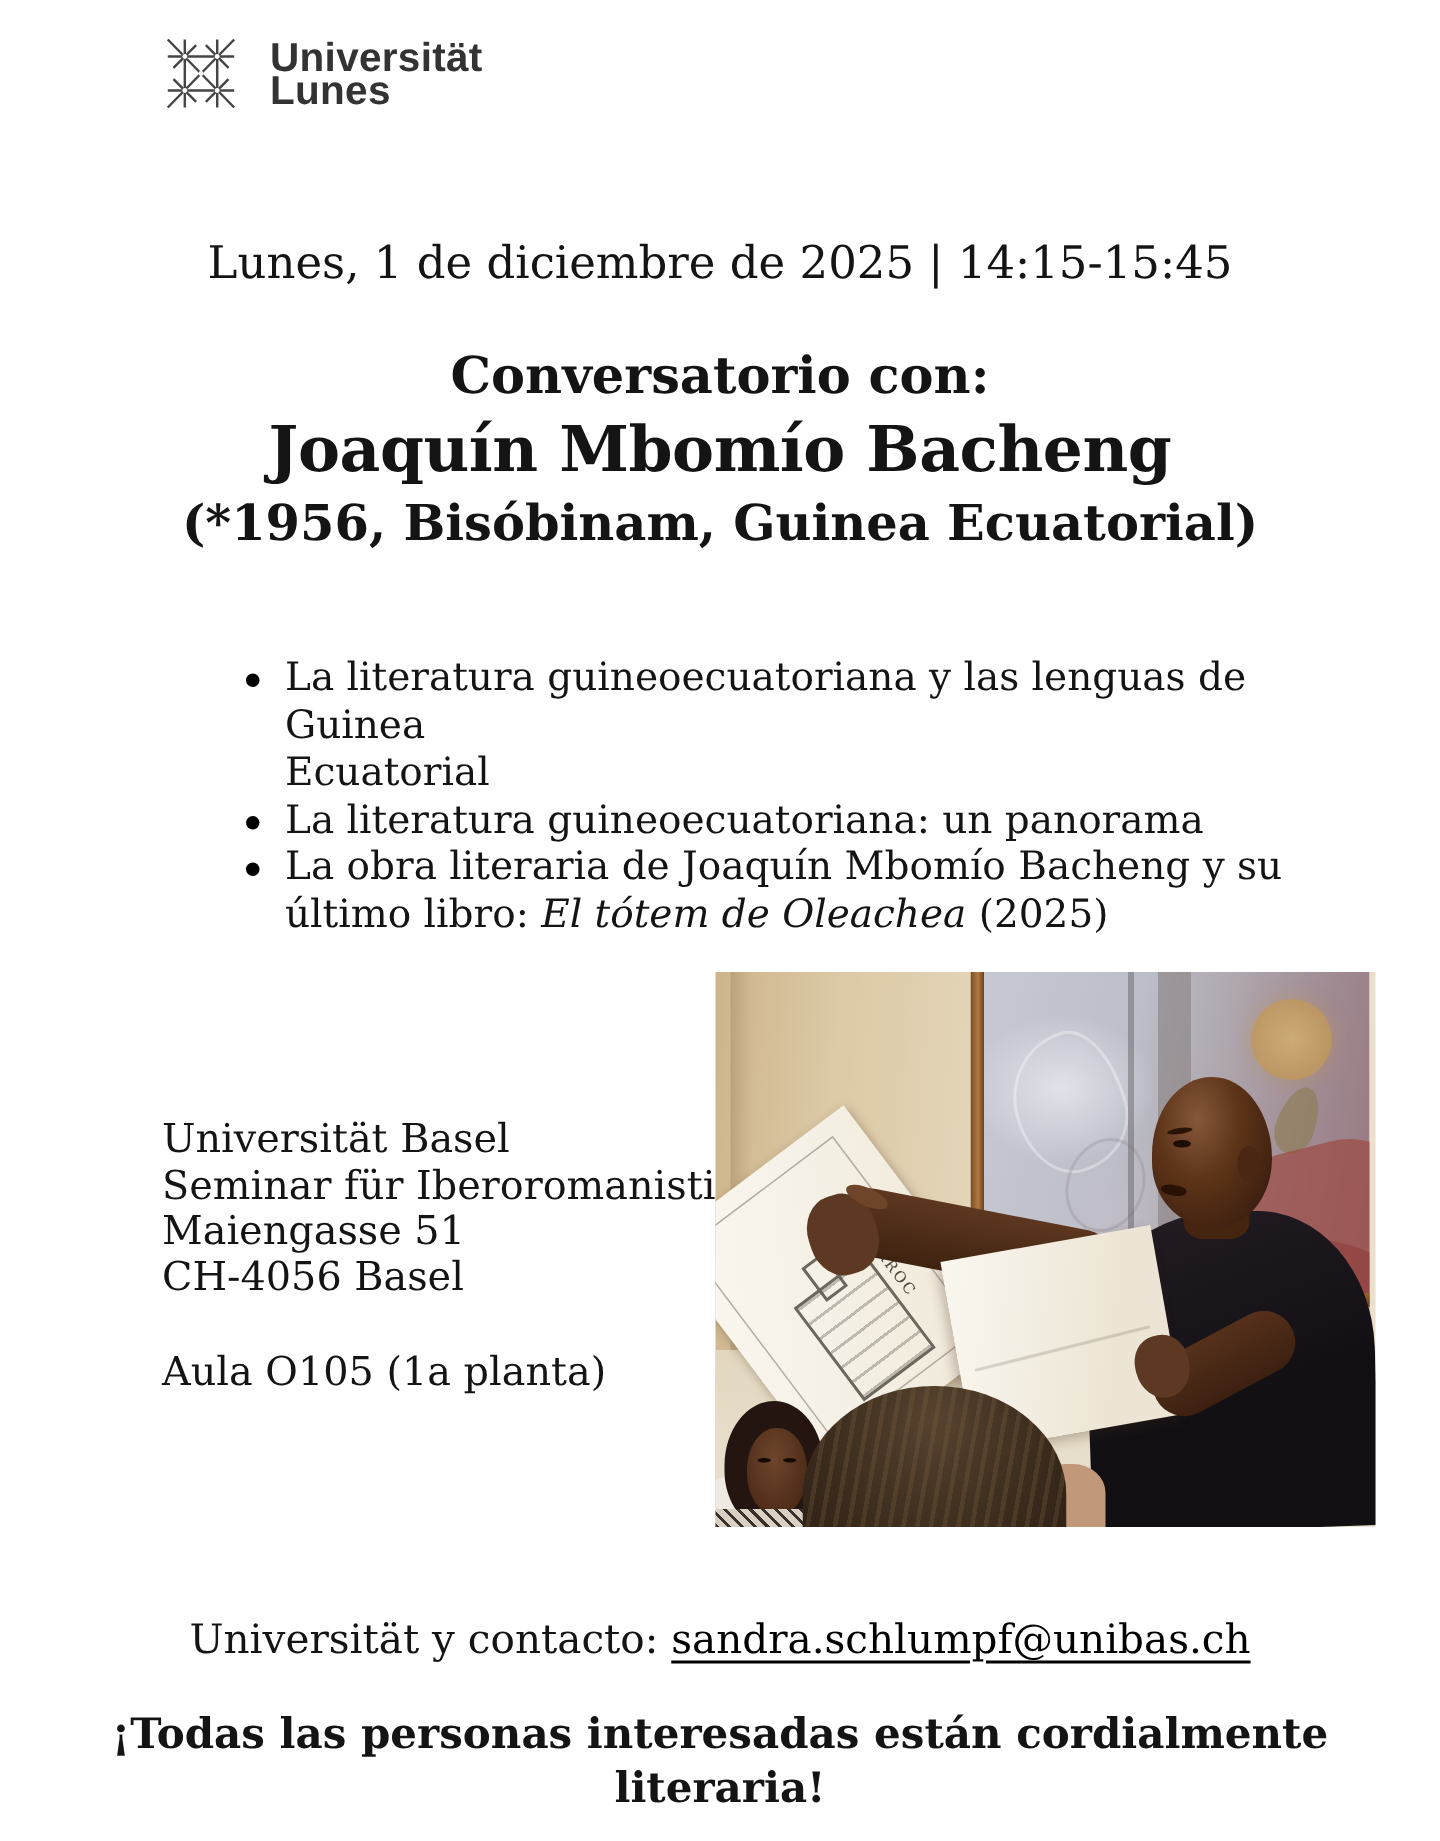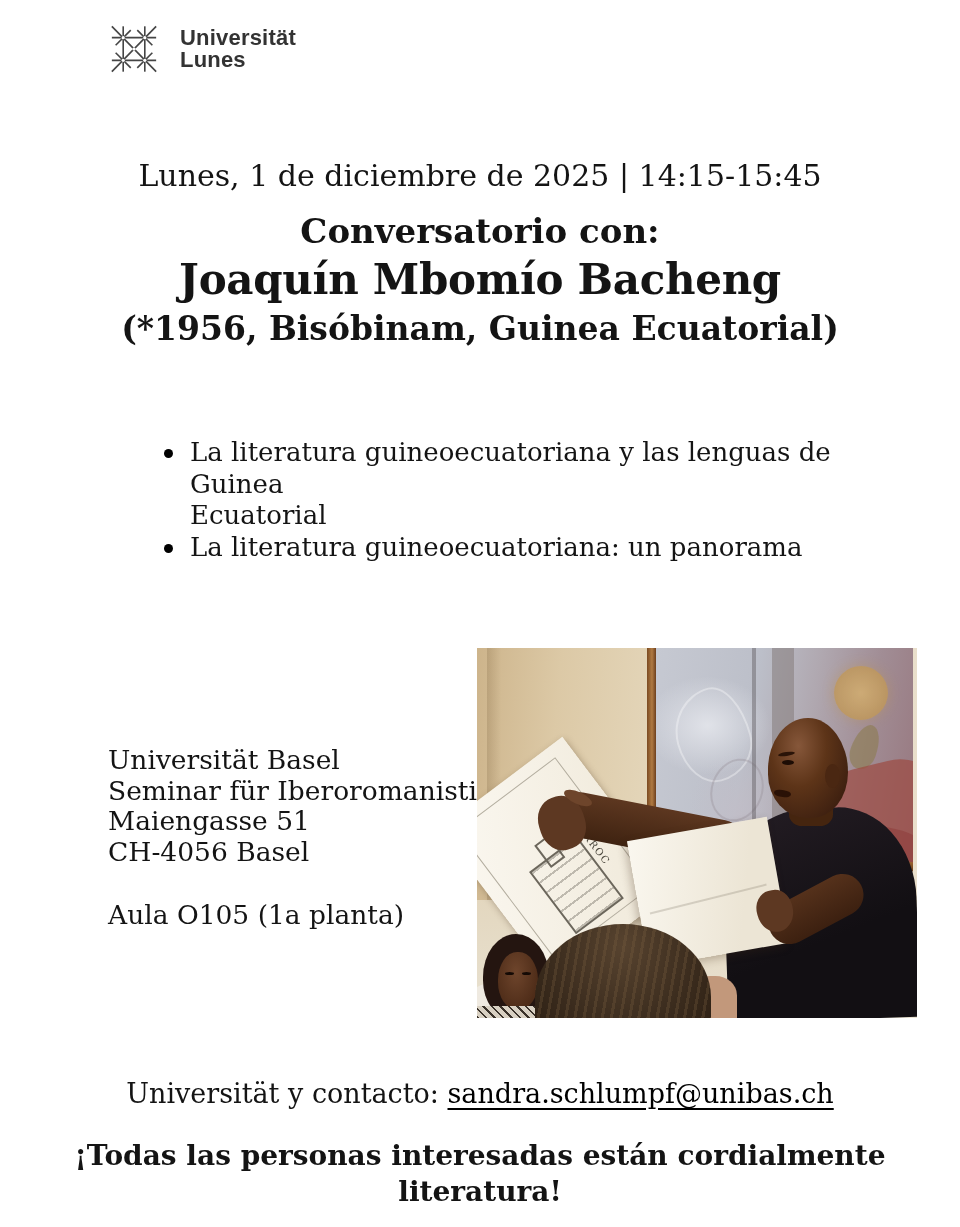--- a/index.html
+++ b/index.html
@@ -4,26 +4,26 @@
 <style>
   html,body{margin:0;padding:0;background:#ffffff;}
   .page{position:relative;width:960px;height:1227px;background:#ffffff;overflow:hidden;
         font-family:"DejaVu Serif","Liberation Serif",serif;color:#141414;}
 
   
   .logo{position:absolute;left:107px;top:16px;display:flex;align-items:flex-start;}
   .logo-mark svg{display:block;}
   .logo-text{margin-left:19px;padding-top:11px;
              font-family:"Liberation Sans","DejaVu Sans",sans-serif;
-             font-weight:bold;font-size:22px;line-height:22px;color:#333333;letter-spacing:.2px;}
+             font-weight:bold;font-size:27px;line-height:22px;color:#333333;letter-spacing:.2px;}
   .logo-text span{display:block;}
 
   
   .date{position:absolute;top:120px;left:0;width:100%;text-align:center;font-size:30px;margin-top:38px;}
-  .title-block{position:absolute;top:208px;left:0;width:100%;text-align:center;font-weight:bold;}
+  .title-block{position:absolute;top:228px;left:0;width:100%;text-align:center;font-weight:bold;}
   .t1{font-size:34px;line-height:46px;}
   .t2{font-size:42px;line-height:52px;letter-spacing:-.3px;}
   .t3{font-size:33px;line-height:46px;text-align:center;}
 
   
   .bullets{position:absolute;left:162px;top:437px;width:700px;font-size:26px;line-height:31.5px;}
   .bullet{position:relative;padding-left:28px;}
   .bullet::before{content:"";position:absolute;left:2px;top:12px;width:9px;height:9px;
                   border-radius:50%;background:#000;}
   .bullet em{font-style:italic;}
@@ -172,20 +172,24 @@
   </div>
 
   <div class="bullets">
     <div class="bullet">
       <div>La literatura guineoecuatoriana y las lenguas de Guinea</div>
       <div>Ecuatorial</div>
     </div>
     <div class="bullet">
       <div>La literatura guineoecuatoriana: un panorama</div>
     </div>
+    <div class="bullet">
+      <div>La obra literaria de Joaquín Mbomío Bacheng y su</div>
+      <div><span>último libro: </span><em>El tótem de Oleachea</em><span> (2025)</span></div>
+    </div>
   </div>
 
   <div class="address">
     <div>Universität Basel</div>
     <div>Seminar für Iberoromanistik</div>
     <div>Maiengasse 51</div>
     <div>CH-4056 Basel</div>
     <div class="gap"></div>
     <div>Aula O105 (1a planta)</div>
   </div>
@@ -239,16 +243,16 @@
     <div class="ph-skinbit"></div>
     <div class="ph-bighead"></div>
   </div>
 
   <div class="contact">
     <span>Universität y contacto: </span><a href="#" class="email">sandra.schlumpf@unibas.ch</a>
   </div>
 
   <div class="closing">
     <div>¡Todas las personas interesadas están cordialmente</div>
-    <div>literatura!</div>
+    <div>literaria!</div>
   </div>
 
 </div>
 
 </body></html>

